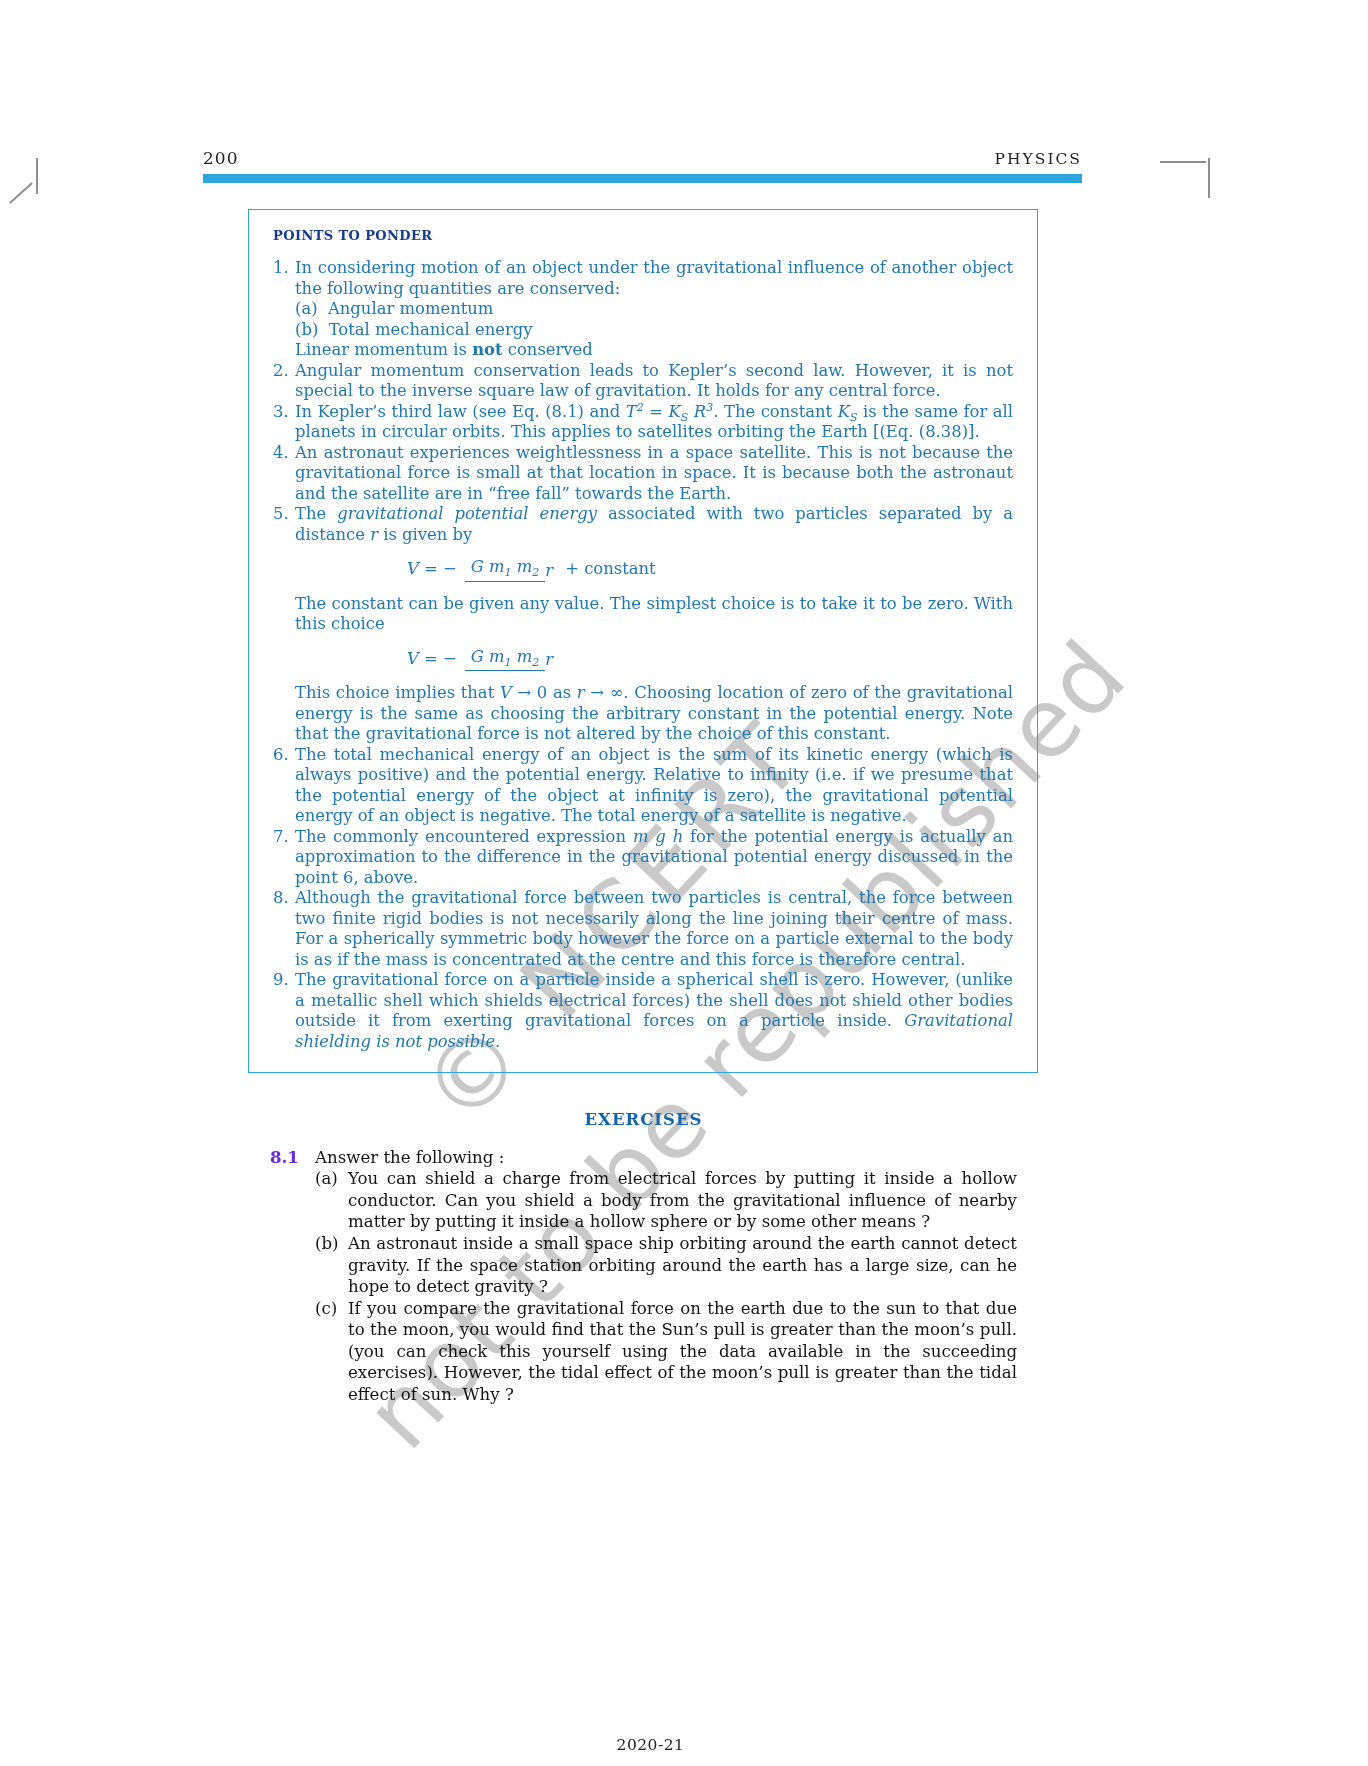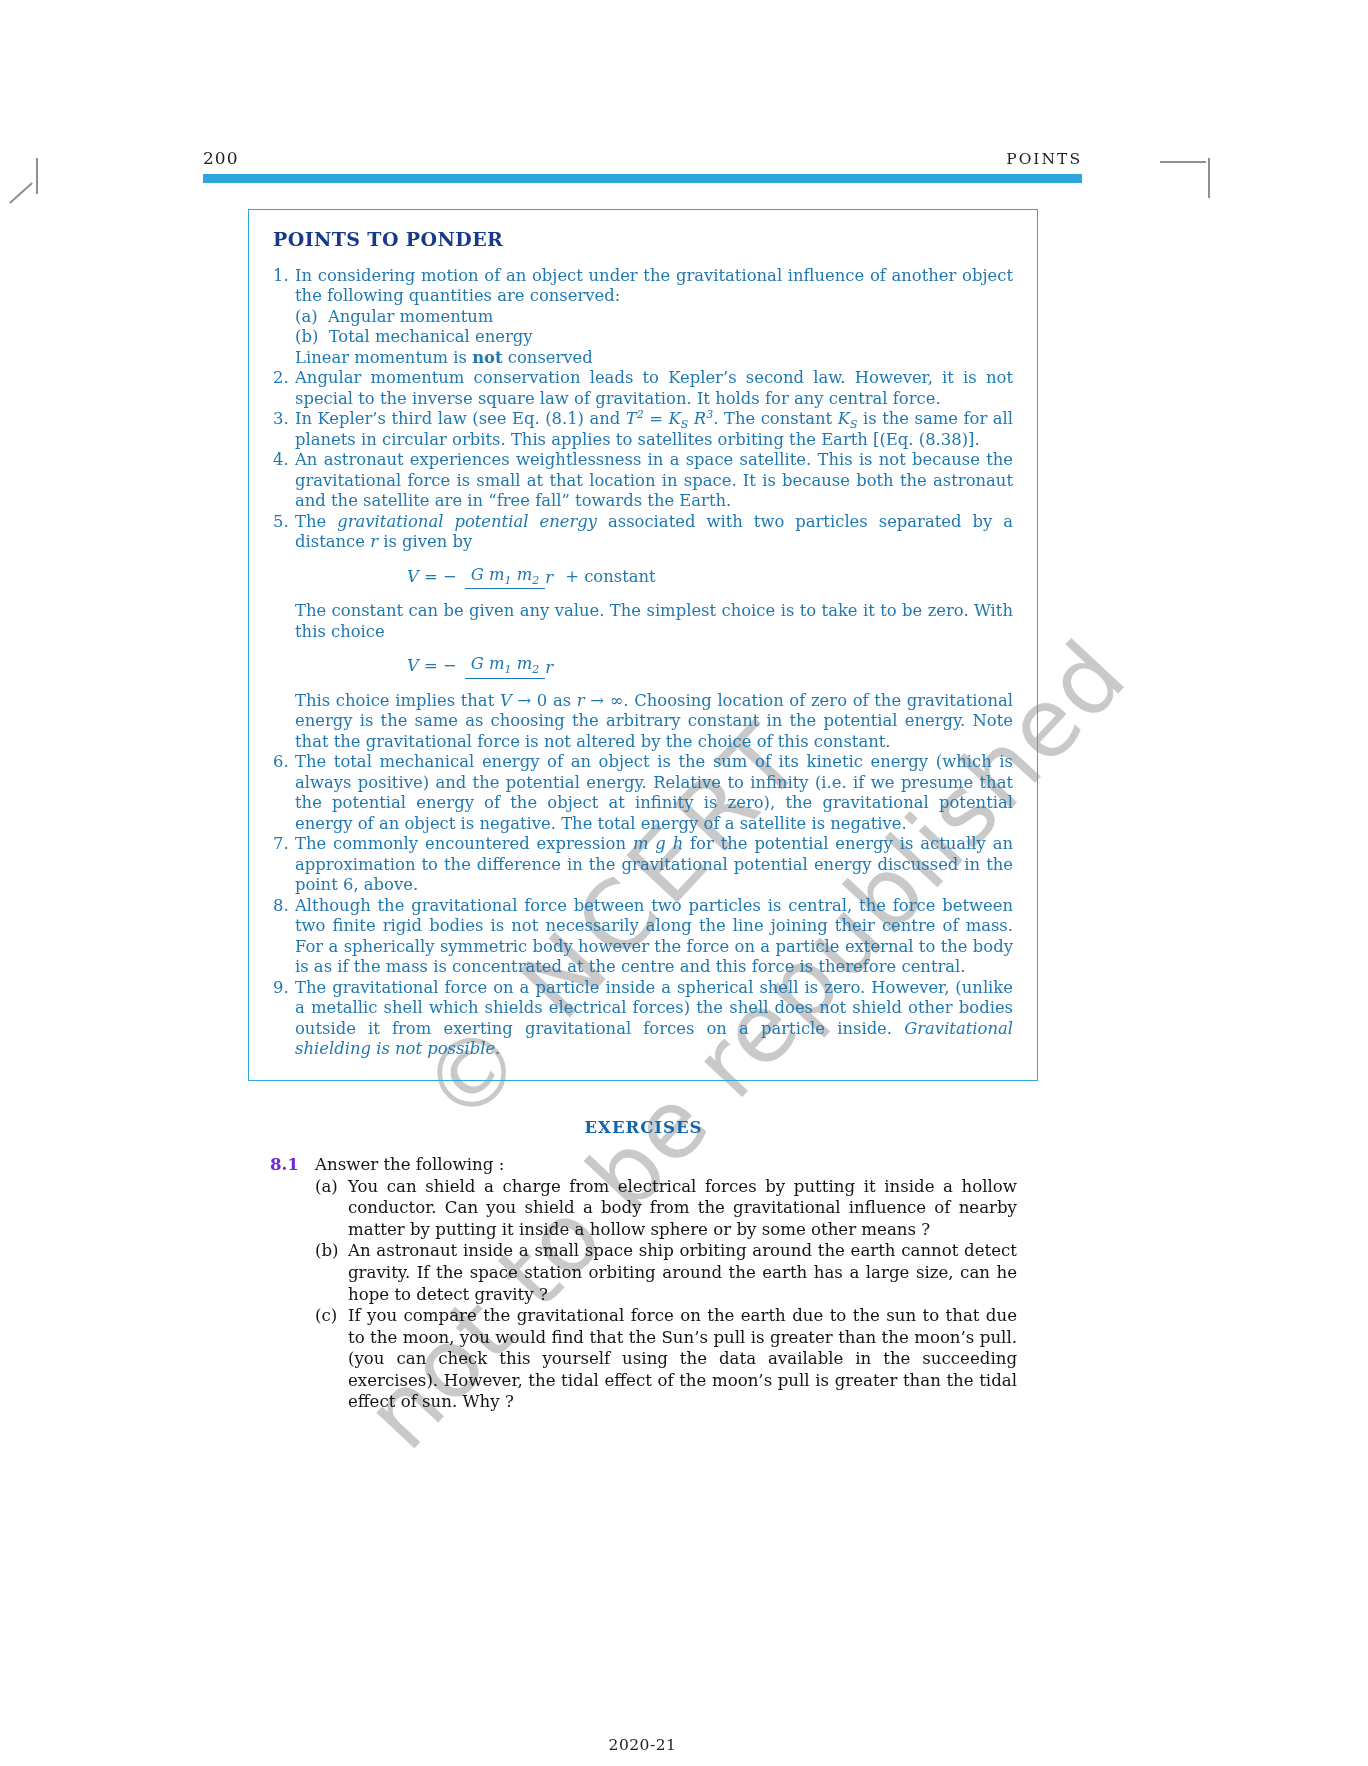--- a/index.html
+++ b/index.html
@@ -43,21 +43,21 @@
 
   
   .ponder-box {
     margin:26px 0 0 248px; width:790px;
     border:1.5px solid #2ca6dd;
     padding:18px 24px 20px 24px;
     color:#1f78b0;
     font-size:16.4px; line-height:1.25;
   }
   .box-title {
-    color:#153a8a; font-size:19px; font-weight:bold;
+    color:#153a8a; font-size:13px; font-weight:bold;
     letter-spacing:0.4px; margin-bottom:14px;
   }
   .item { display:flex; }
   .item .n { width:22px; flex:none; }
   .item .body { flex:1; text-align:justify; }
   .subitem { white-space:pre-wrap; }
   .b  { font-weight:bold; }
   .it { font-style:italic; }
   sub { font-size:11px; line-height:0; vertical-align:sub; }
   sup { font-size:11px; line-height:0; vertical-align:super; }
@@ -80,21 +80,21 @@
   }
   .exercise { display:flex; }
   .qnum { width:45px; flex:none; color:#6d28d9; font-weight:bold; }
   .qbody { flex:1; }
   .part { display:flex; }
   .plabel { width:33px; flex:none; }
   .ptext { flex:1; text-align:justify; }
 
   
   .footer {
-    position:absolute; left:203px; top:1588px; width:879px;
+    position:absolute; left:211px; top:1588px; width:879px;
     text-align:center; font-size:15.5px; letter-spacing:0.5px; z-index:2;
   }
 </style>
 </head>
 <body>
 
 <div class="page">
 
   <div class="watermark">
     <div class="wm1">© NCERT</div>
@@ -103,21 +103,21 @@
 
   <div class="cm cm-tl-v"></div>
   <div class="cm cm-tl-s"></div>
   <div class="cm cm-tr-h"></div>
   <div class="cm cm-tr-v"></div>
 
   <div class="content">
 
     <div class="pagehead">
       <span class="page-number">200</span>
-      <span class="subject">POINTS</span>
+      <span class="subject">PHYSICS</span>
     </div>
     <div class="headrule"></div>
 
     <section class="ponder-box">
       <h2 class="box-title">POINTS TO PONDER</h2>
 
       <div class="item">
         <span class="n">1.</span>
         <div class="body">
           <div><span>In considering motion of an object under the gravitational influence of another object the following quantities are conserved:</span></div>

